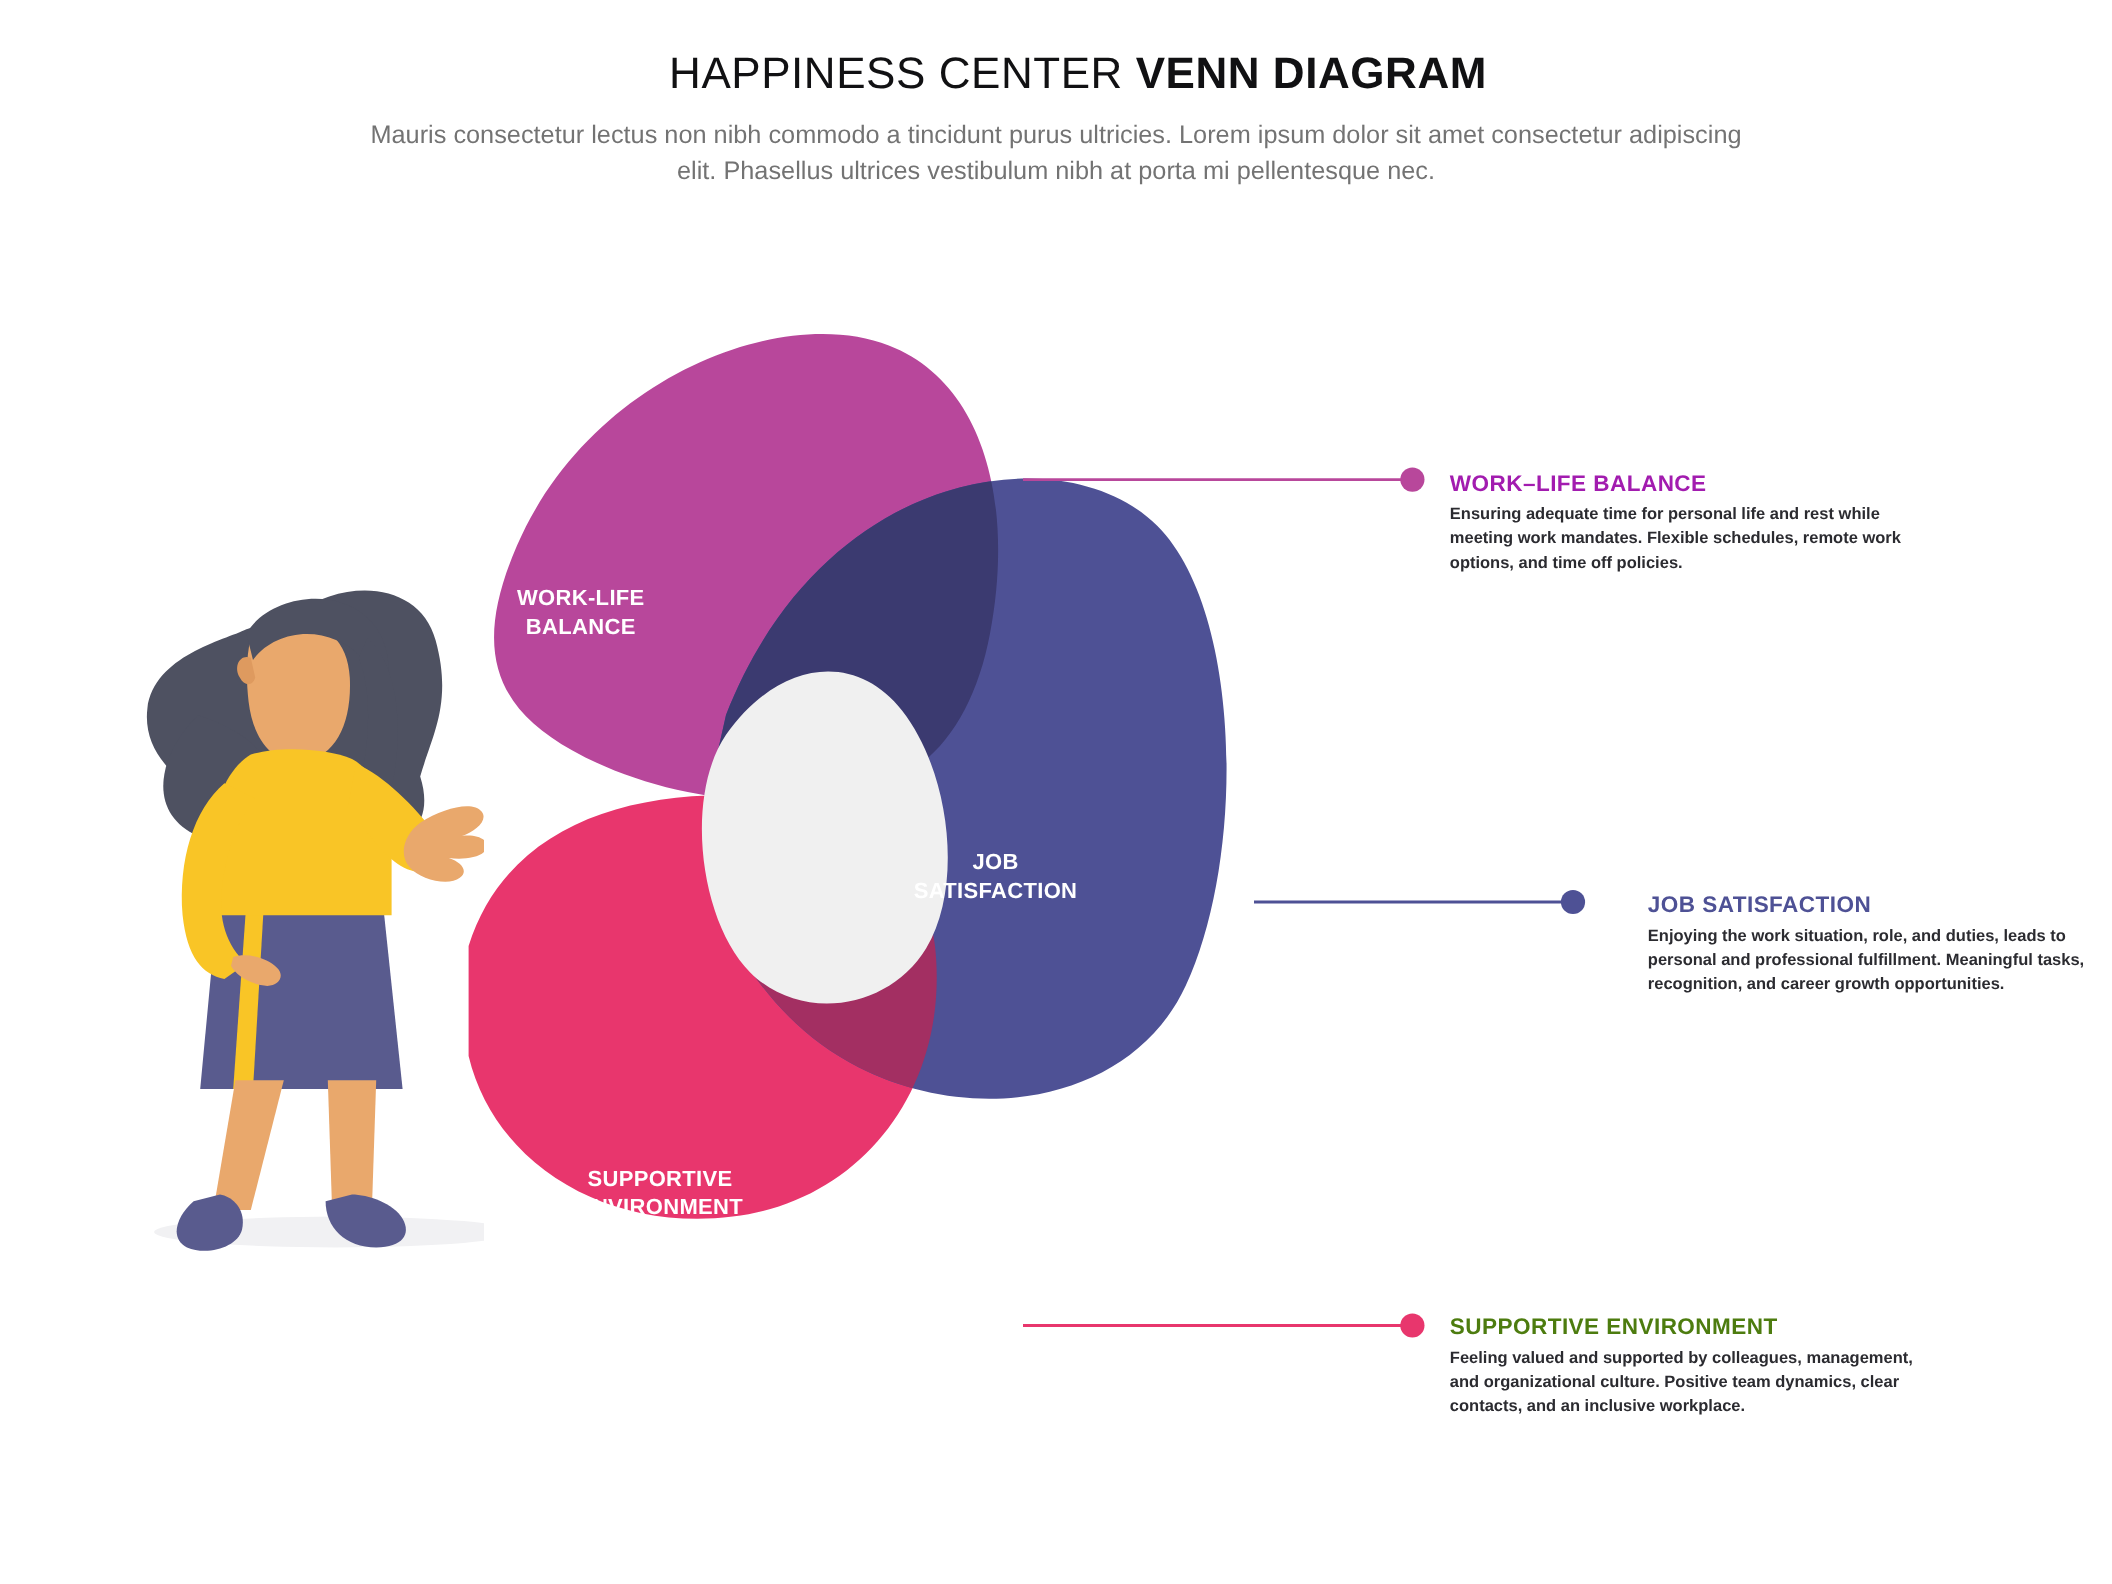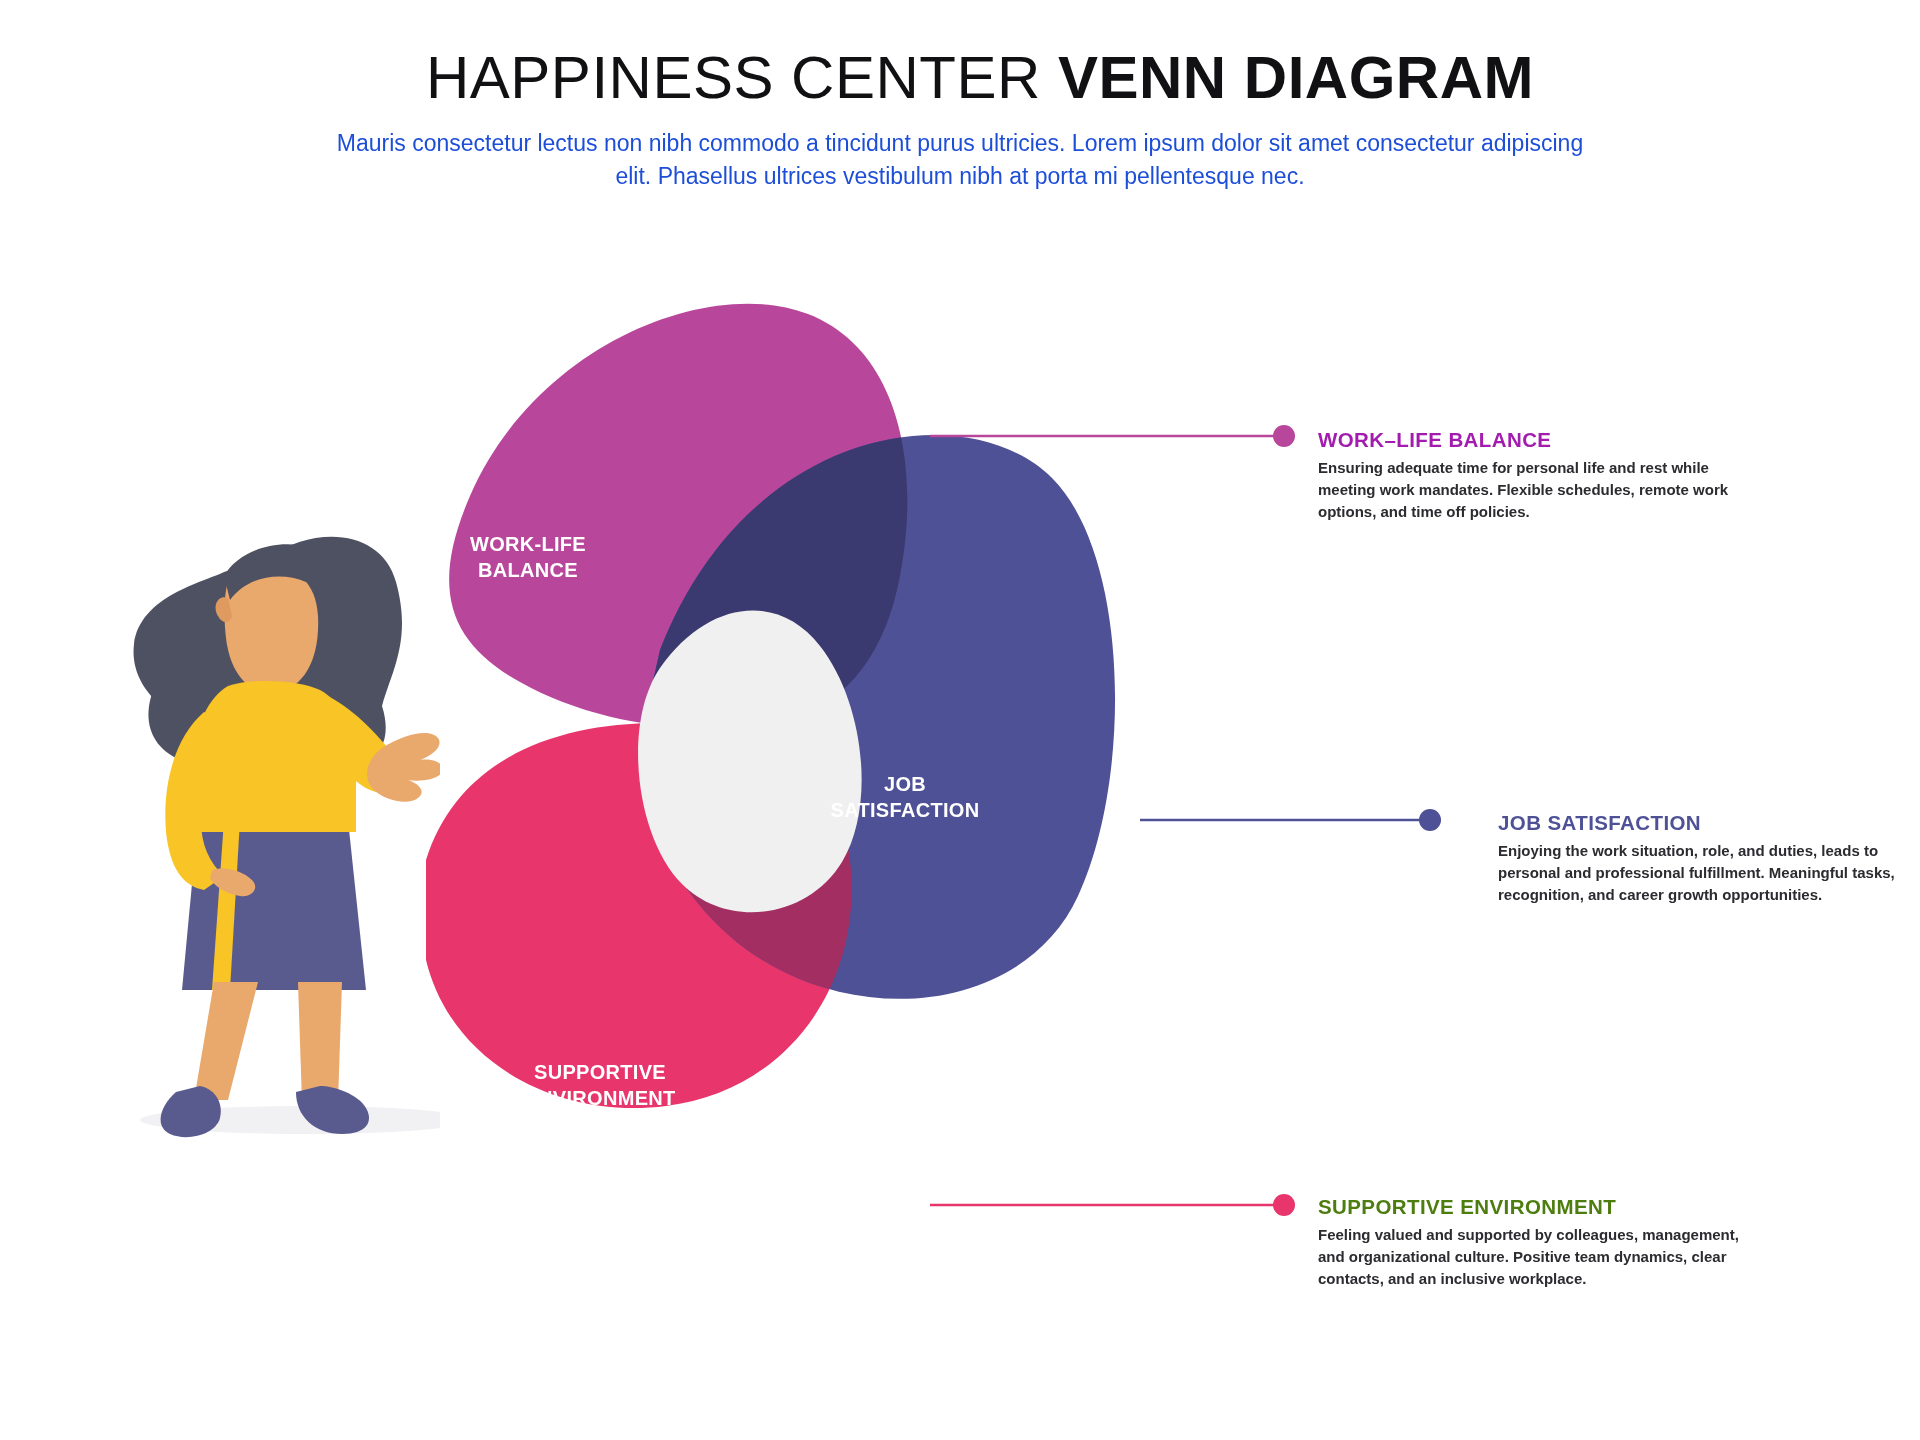--- a/index.html
+++ b/index.html
@@ -7,29 +7,29 @@
     width:1920px; height:1440px;
     background:#ffffff;
     font-family:"Liberation Sans", sans-serif;
     overflow:hidden;
   }
   #stage { position:relative; width:1920px; height:1440px; background:#fff; }
 
   
   .header { position:absolute; left:0; top:46px; width:1920px; text-align:center; }
   .title {
-    font-size:60px; line-height:1.05; letter-spacing:0.5px;
+    font-size:40px; line-height:1.05; letter-spacing:0.5px;
     color:#111113; white-space:nowrap;padding-left:40px;
   }
   .title .t-light { font-weight:400; }
   .title .t-bold  { font-weight:700; }
   .subtitle {
     margin-top:18px;
     font-size:23px; line-height:1.45; font-weight:400;
-    color:#1d4ed8;
+    color:#737373;
     width:1260px; margin-left:auto; margin-right:auto;
   }
 
   
   #venn { position:absolute; left:330px; top:300px; width:810px; height:820px; }
 
   .blob-label {
     position:absolute; text-align:center;
     font-weight:700; color:#ffffff;
     font-size:20px; line-height:1.28; letter-spacing:0.3px;

